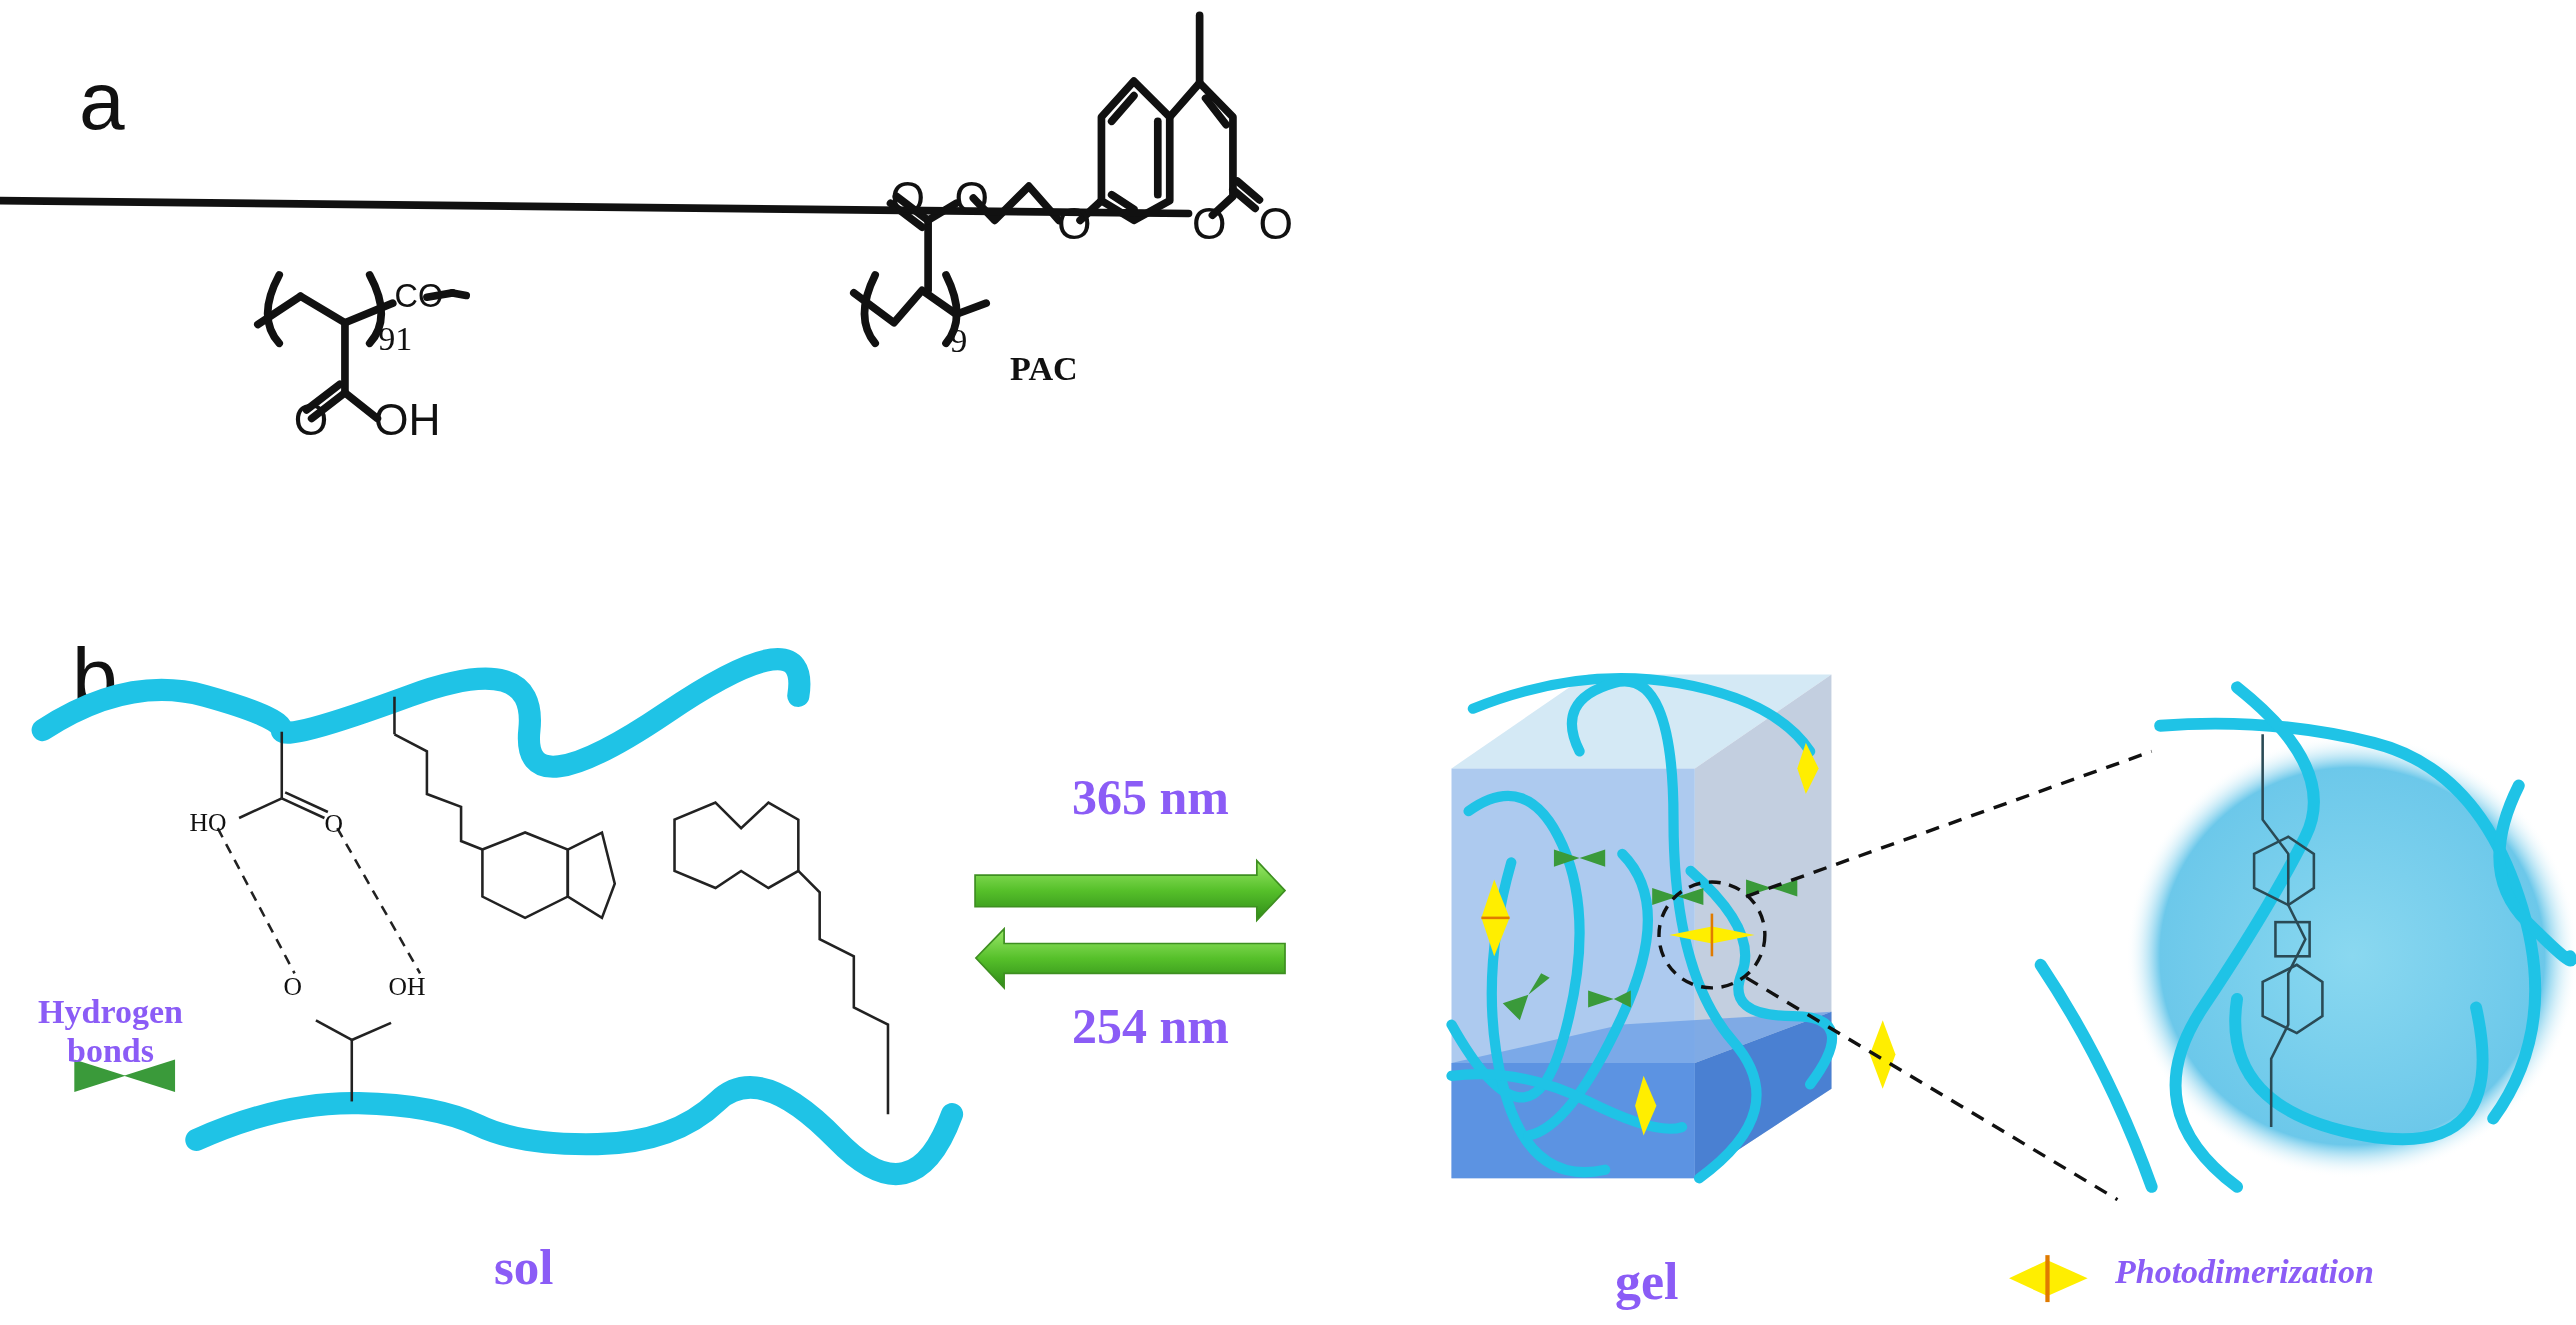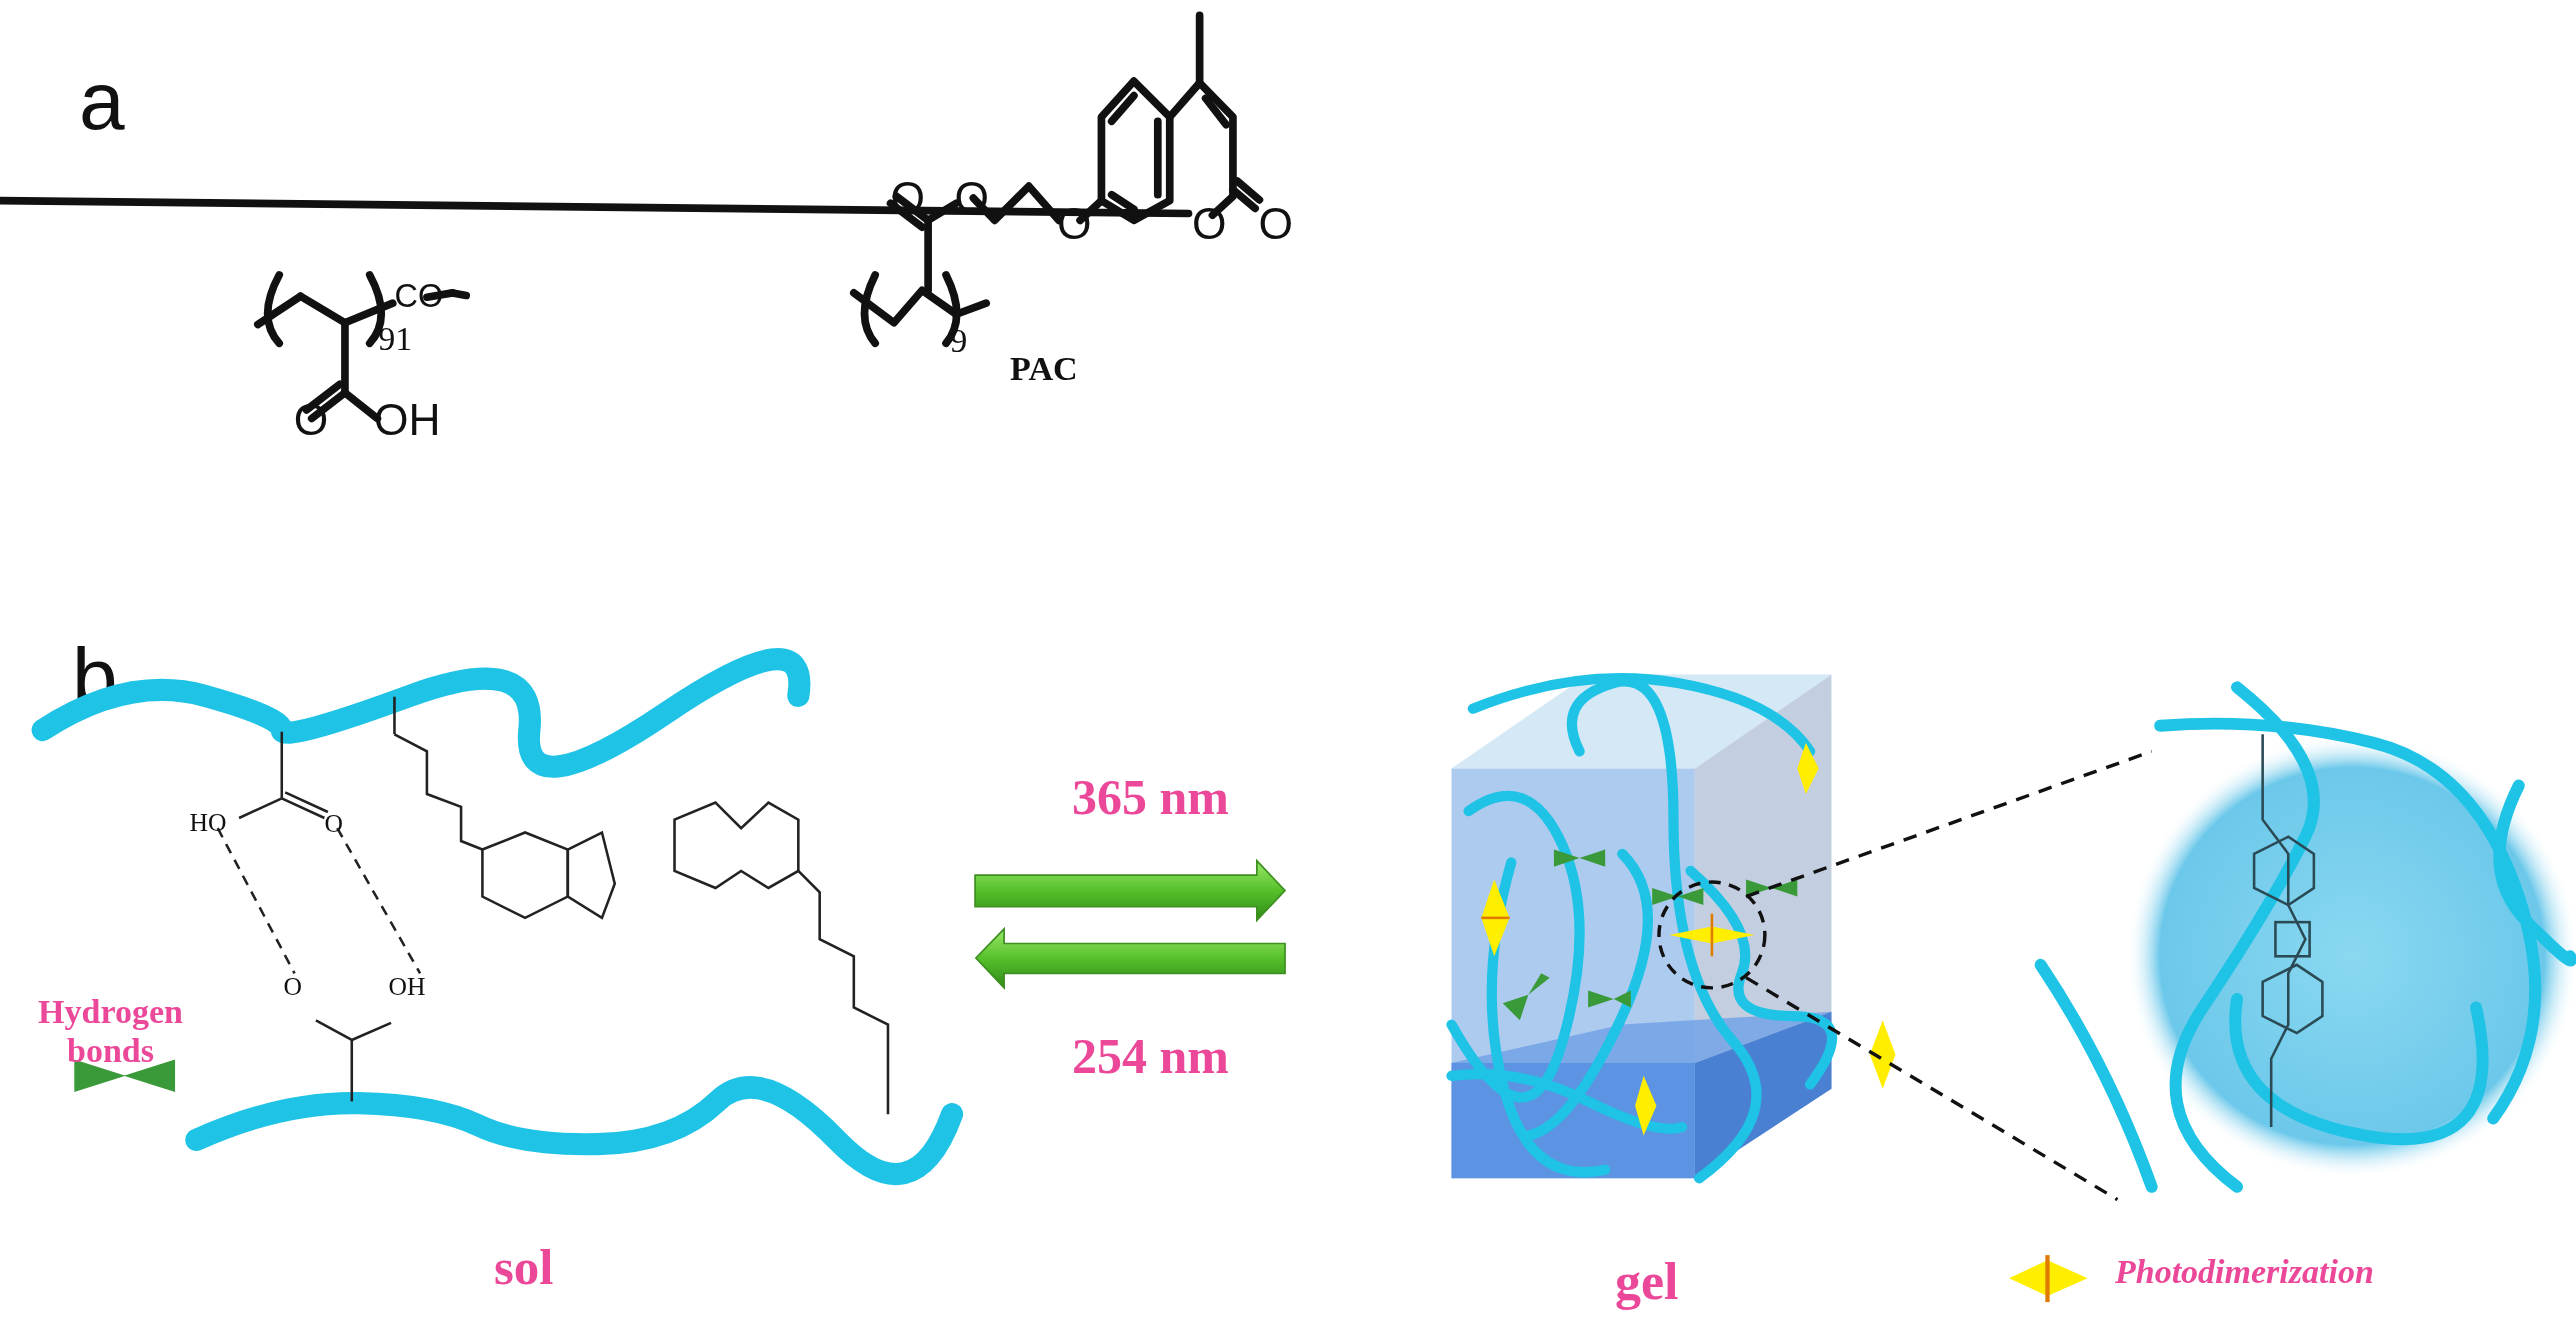--- a/index.html
+++ b/index.html
@@ -1,19 +1,19 @@
 <!DOCTYPE html>
 <html style="font-size:13.7px"><head>
 <meta charset="utf-8">
 <style>
   html, body { margin: 0; padding: 0; background: #ffffff; }
   body { width: 2576px; height: 1326px; position: relative; overflow: hidden; font-family: "Liberation Serif", serif; }
   .panel-label { position: absolute; font-family: "Liberation Sans", sans-serif; font-size: 82px; color: #111; line-height: 1; }
   svg { position: absolute; left: 0; top: 0; }
-  .caption { position: absolute; font-family: "Liberation Serif", serif; font-weight: bold; color: #ec4899; }
+  .caption { position: absolute; font-family: "Liberation Serif", serif; font-weight: bold; color: #8b5cf6; }
 </style>
 </head>
 <body>
 
 <div class="panel-label" style="left:79px; top:60px;">a</div>
 <div class="panel-label" style="left:72px; top:636px;">b</div>
 
 <svg width="2576" height="649" viewBox="0 0 3017 760">
   <g stroke="#111" stroke-width="9" fill="none" stroke-linecap="round" stroke-linejoin="round">
 
@@ -118,21 +118,21 @@
   <defs>
     <linearGradient id="arrowG" x1="0" y1="0" x2="0" y2="1">
       <stop offset="0" stop-color="#9be86a"></stop>
       <stop offset="0.5" stop-color="#56c02a"></stop>
       <stop offset="1" stop-color="#2e8a18"></stop>
     </linearGradient>
   </defs>
   <polygon points="1142,1025 1472,1025 1472,1008 1505,1043 1472,1078 1472,1062 1142,1062" fill="url(#arrowG)" stroke="#3e8f21" stroke-width="2"></polygon>
   <polygon points="1505,1105 1176,1105 1176,1088 1143,1122 1176,1157 1176,1140 1505,1140" fill="url(#arrowG)" stroke="#3e8f21" stroke-width="2"></polygon>
 </svg>
-<div class="caption" style="left:1072px; top:997px; font-size:50px;margin-top:30px;">254 nm</div>
+<div class="caption" style="left:1072px; top:997px; font-size:50px;">254 nm</div>
 
 <svg width="2576" height="1326" viewBox="0 0 3017 1553" style="pointer-events:none">
   <defs>
     <radialGradient id="circG" cx="0.5" cy="0.5" r="0.5">
       <stop offset="0" stop-color="#8ad8f0"></stop>
       <stop offset="0.85" stop-color="#6cc8ea"></stop>
       <stop offset="1" stop-color="#ffffff" stop-opacity="0"></stop>
     </radialGradient>
   </defs>
 

